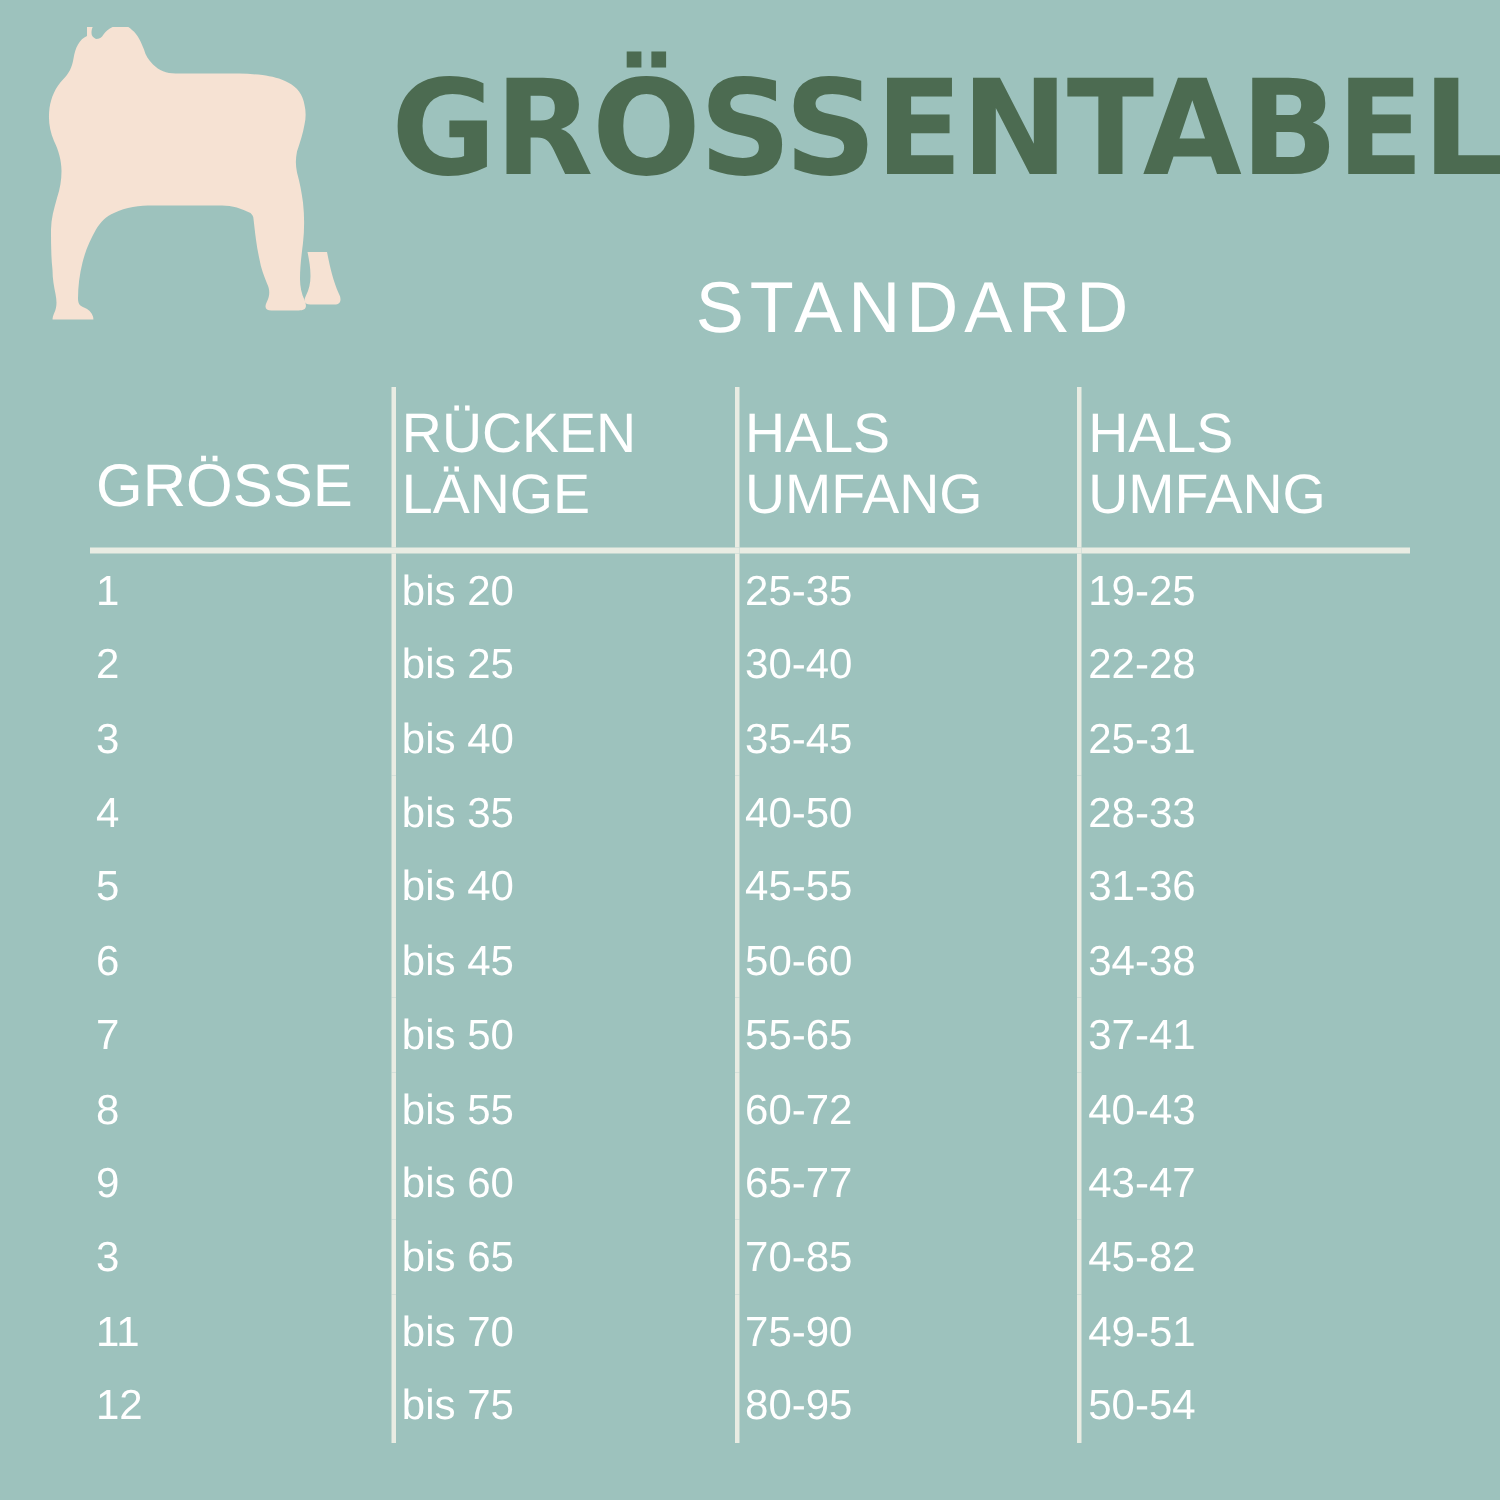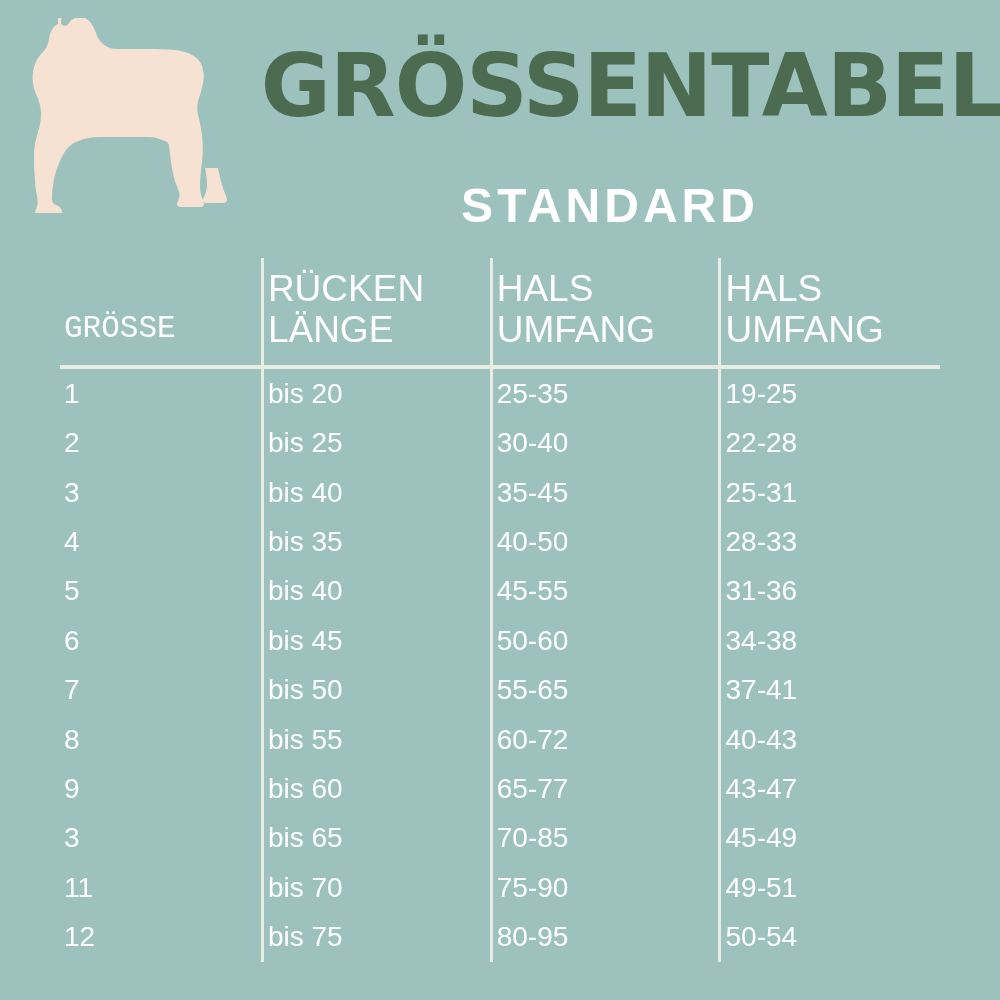--- a/index.html
+++ b/index.html
@@ -52,21 +52,21 @@
 
   .subtitle {
     position: absolute;
     left: 250px;
     top: 178px;
     width: 720px;
     text-align: center;
     font-size: 48px;
     letter-spacing: 4px;
     color: #ffffff;
-    font-weight: 700;
+    font-weight: 400;
   }
 
   
   .table-wrap {
     position: absolute;
     left: 0;
     top: 258px;
     width: 1000px;
   }
 
@@ -86,23 +86,22 @@
 
   table.size-table thead th {
     font-size: 37px;
     line-height: 1.12;
     padding: 10px 4px 14px 4px;
     vertical-align: bottom;
     border-bottom: 4px solid #e9ece3;
   }
 
   table.size-table thead th.col-size {
-    font-size: 31px;
+    font-size: 40px;
     padding-bottom: 18px;
-    font-family: Liberation Mono, monospace;
   }
 
   table.size-table tbody td {
     font-size: 28px;
     padding: 10px 4px;
     line-height: 1.05;
   }
 
   
   table.size-table th.sep,
@@ -201,21 +200,21 @@
           <tr>
             <td>9</td>
             <td class="sep">bis 60</td>
             <td class="sep">65-77</td>
             <td class="sep">43-47</td>
           </tr>
           <tr>
             <td>3</td>
             <td class="sep">bis 65</td>
             <td class="sep">70-85</td>
-            <td class="sep">45-49</td>
+            <td class="sep">45-82</td>
           </tr>
           <tr>
             <td>11</td>
             <td class="sep">bis 70</td>
             <td class="sep">75-90</td>
             <td class="sep">49-51</td>
           </tr>
           <tr>
             <td>12</td>
             <td class="sep">bis 75</td>

